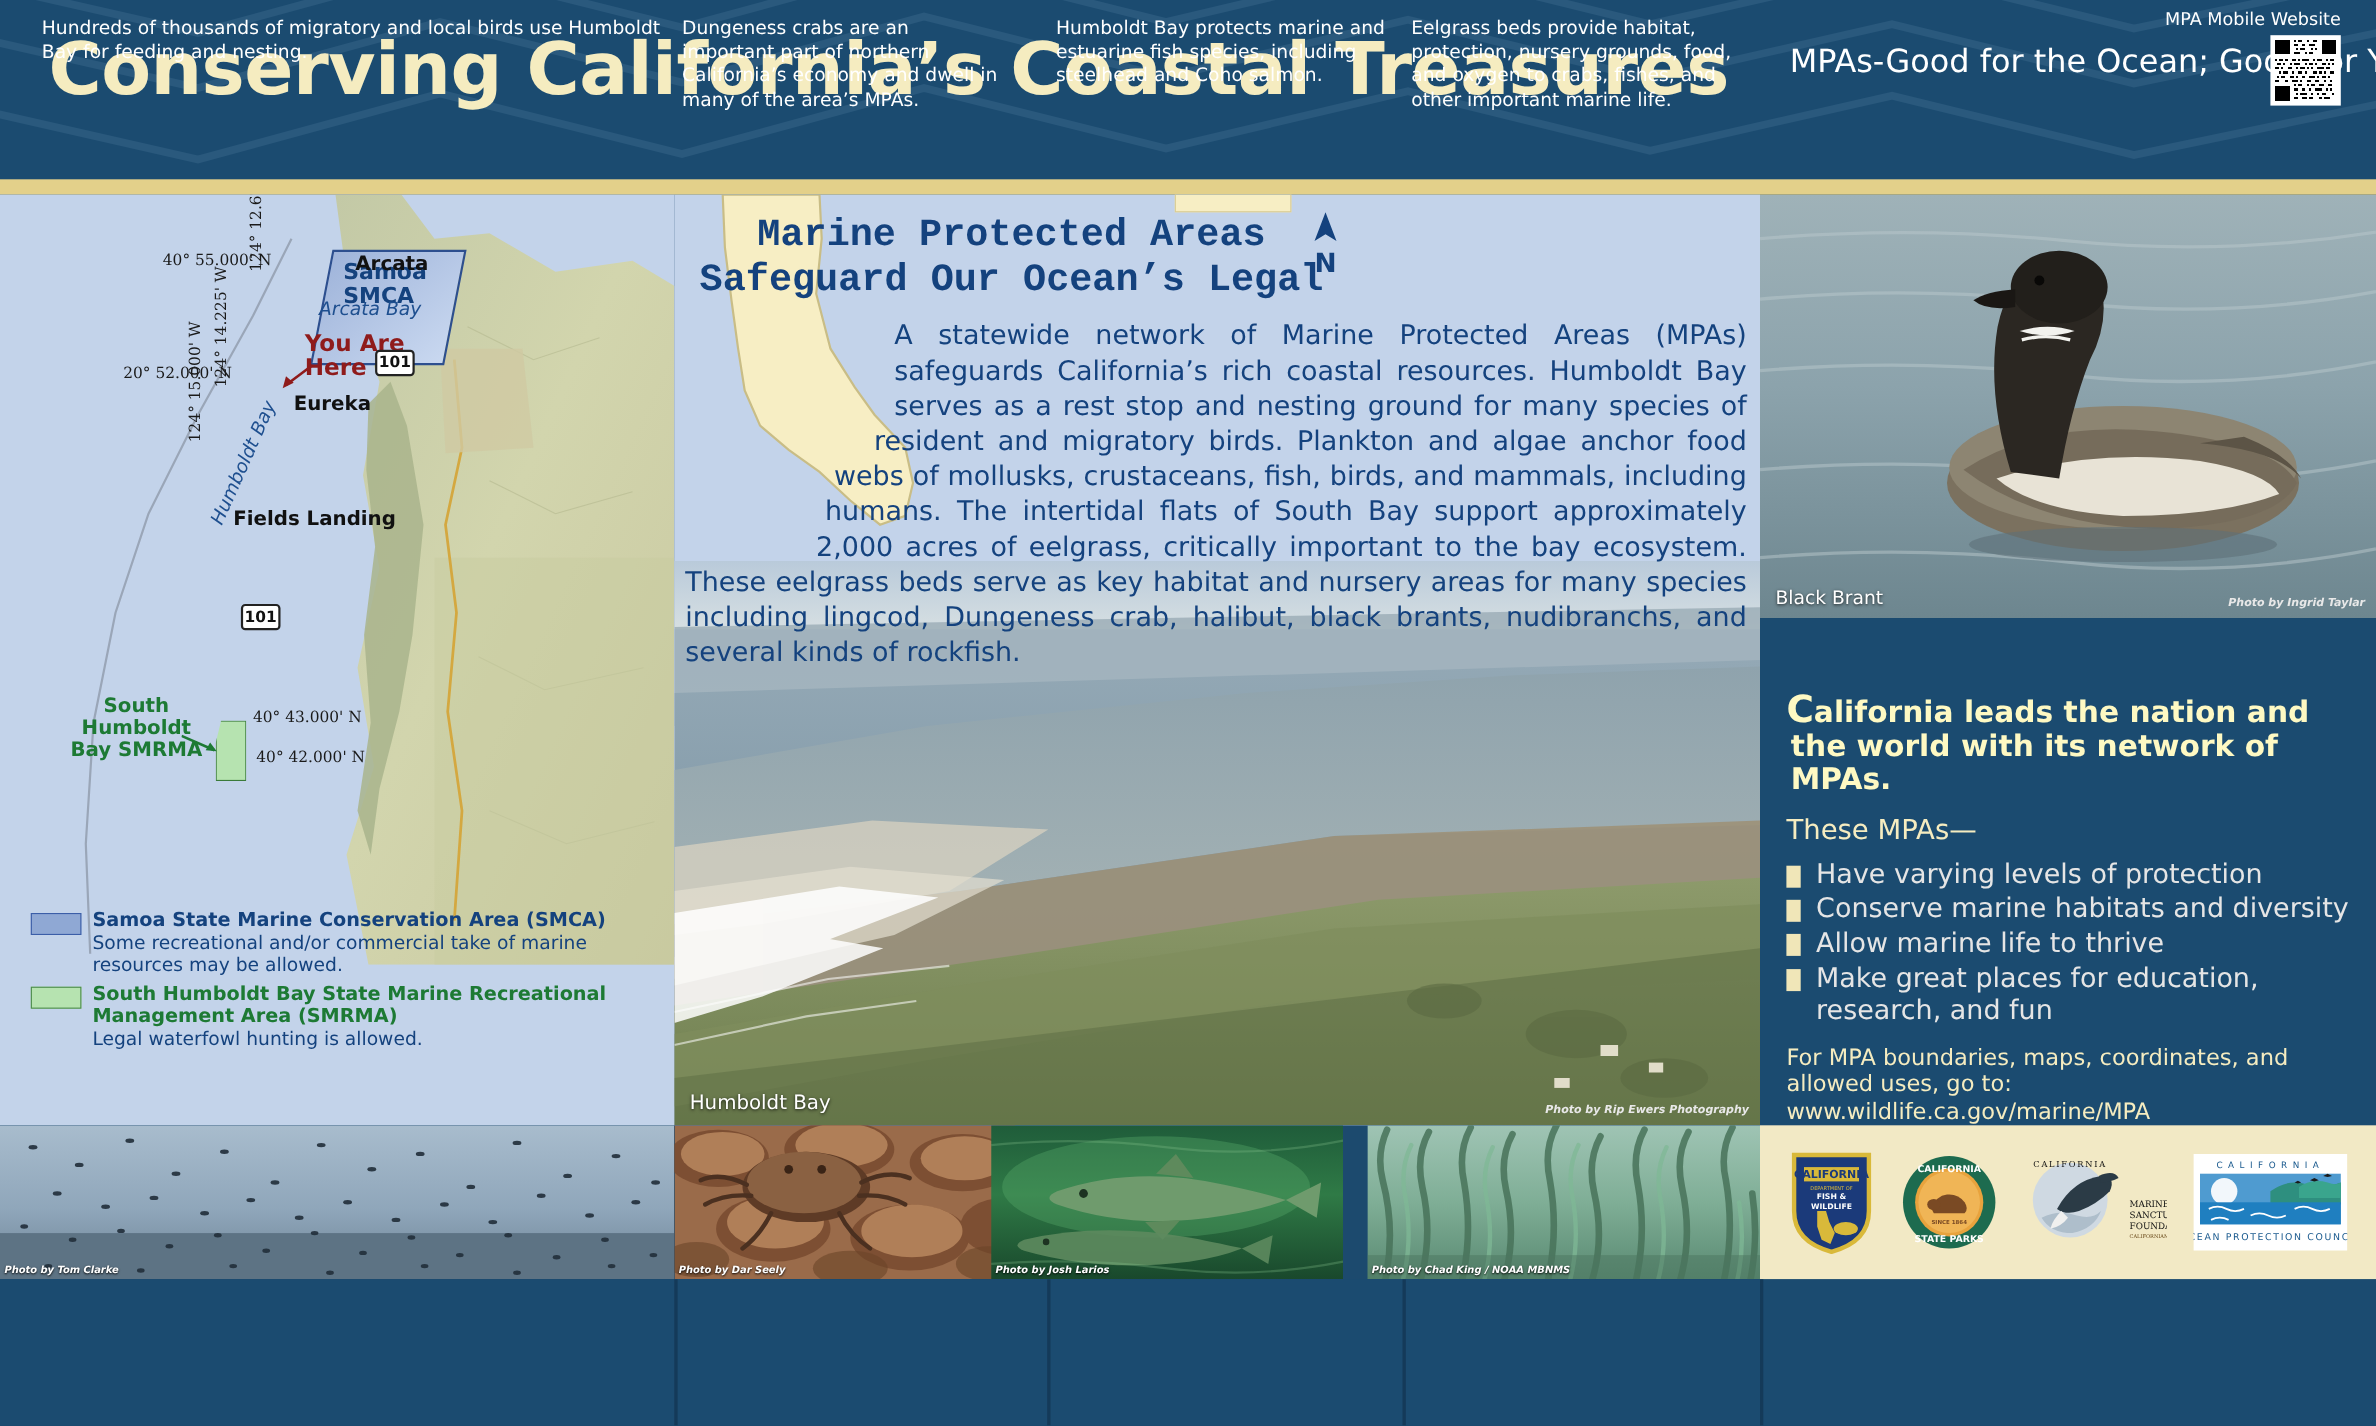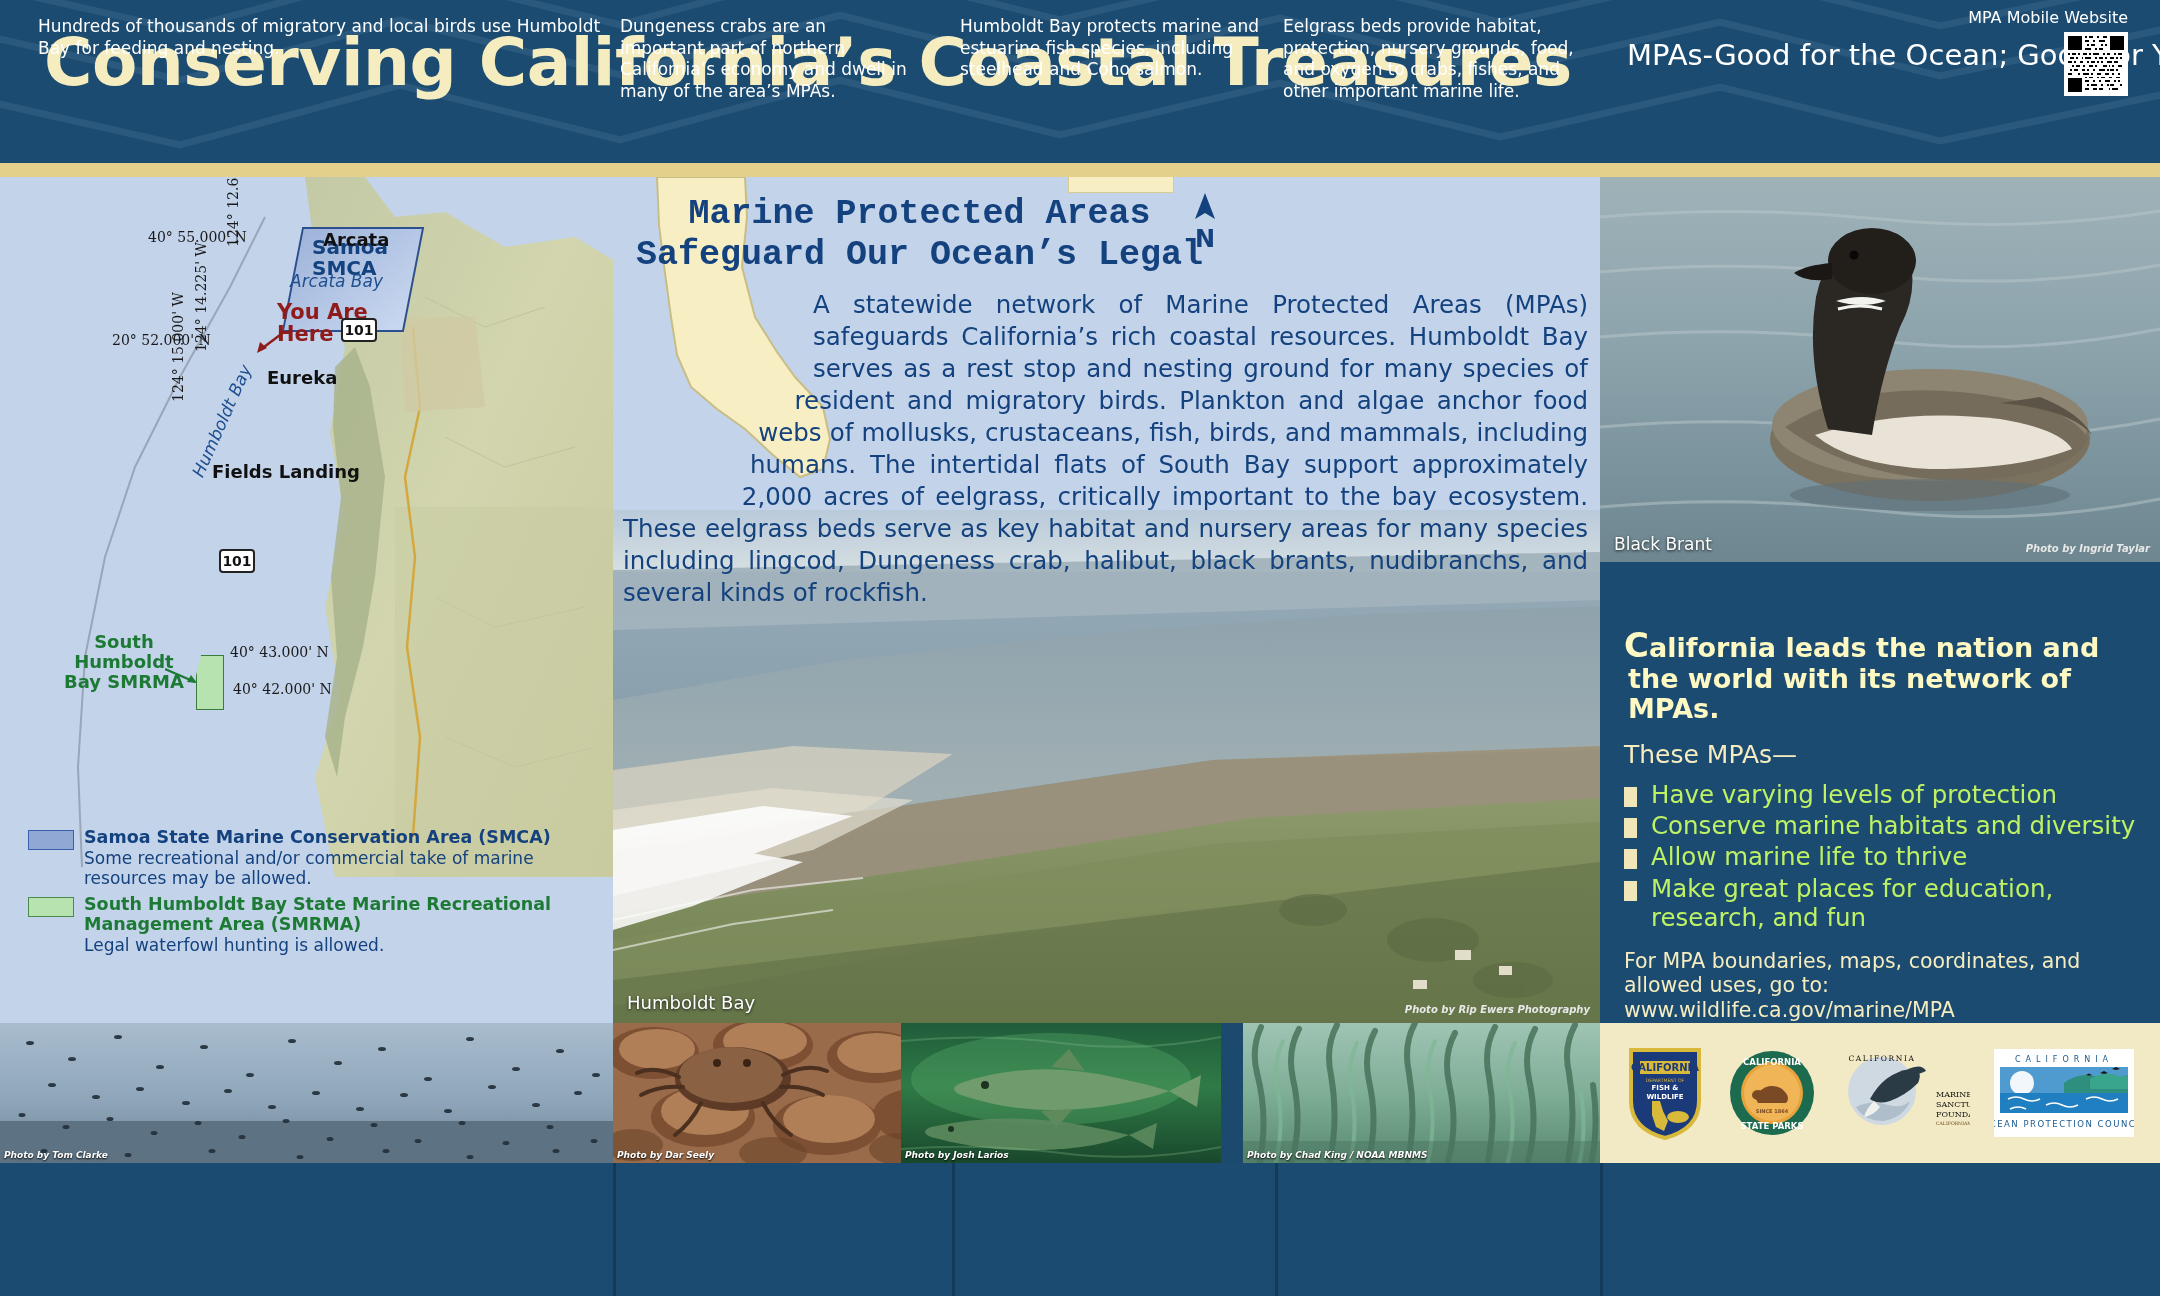--- a/index.html
+++ b/index.html
@@ -188,21 +188,21 @@
   }
   .rp-bullets { margin-top: 11px; }
   .rp-bullet {
     display: flex; align-items: flex-start; margin-bottom: 2px;
   }
   .bullet-sq {
     width: 13px; height: 20px; flex: 0 0 13px; background: #f0e6b8;
     margin-right: 14px; margin-top: 7px;
   }
   .rp-bullet span {
-    font-size: 24.5px; color: #bef264; line-height: 1.2;
+    font-size: 24.5px; color: #e5e5e5; line-height: 1.2;
     font-family: "DejaVu Sans", sans-serif;
   }
   .rp-foot {
     margin-top: 16px; font-size: 20.5px; color: #f5ecc0;
     line-height: 1.2; font-family: "DejaVu Sans", sans-serif;
   }
   .rp-foot2 {
     margin-top: 13px; font-size: 21px; color: #f5ecc0;
     font-family: "DejaVu Sans", sans-serif;
   }
@@ -319,21 +319,21 @@
 
   <div class="coord" style="left:148px;top:52px">40° 55.000' N</div>
   <div class="coord" style="left:112px;top:155px">20° 52.000' N</div>
   <div class="coord vert" style="left:225px;top:70px">124° 12.677' W</div>
   <div class="coord vert" style="left:193px;top:175px">124° 14.225' W</div>
   <div class="coord vert" style="left:170px;top:225px">124° 15.000' W</div>
   <div class="coord" style="left:230px;top:467px">40° 43.000' N</div>
   <div class="coord" style="left:233px;top:504px">40° 42.000' N</div>
 
   <div class="city" style="left:323px;top:52px">Arcata</div>
-  <div class="city" style="left:267px;top:190px">Eureka</div>
+  <div class="city" style="left:267px;top:180px">Eureka</div>
   <div class="city" style="left:212px;top:284px">Fields Landing</div>
 
   <div class="waterlbl" style="left:290px;top:94px">Arcata Bay</div>
   <div class="waterlbl rot" style="left:188px;top:295px">Humboldt Bay</div>
 
   <div class="you-are-here">
     <div>You Are</div>
     <div>Here</div>
   </div>
   <svg style="position:absolute;left:252px;top:153px;width:34px;height:24px" viewBox="0 0 34 24">

